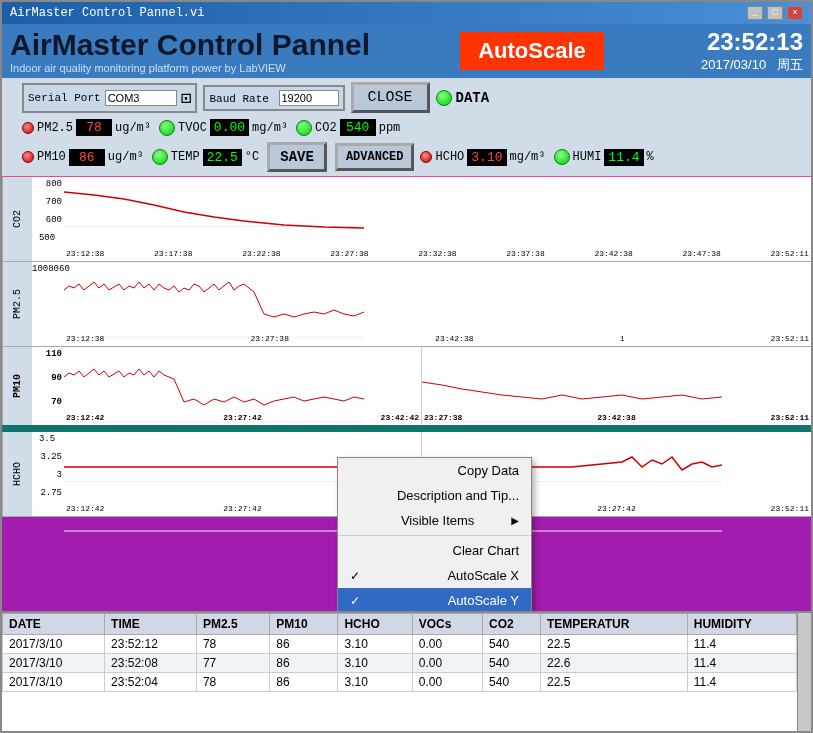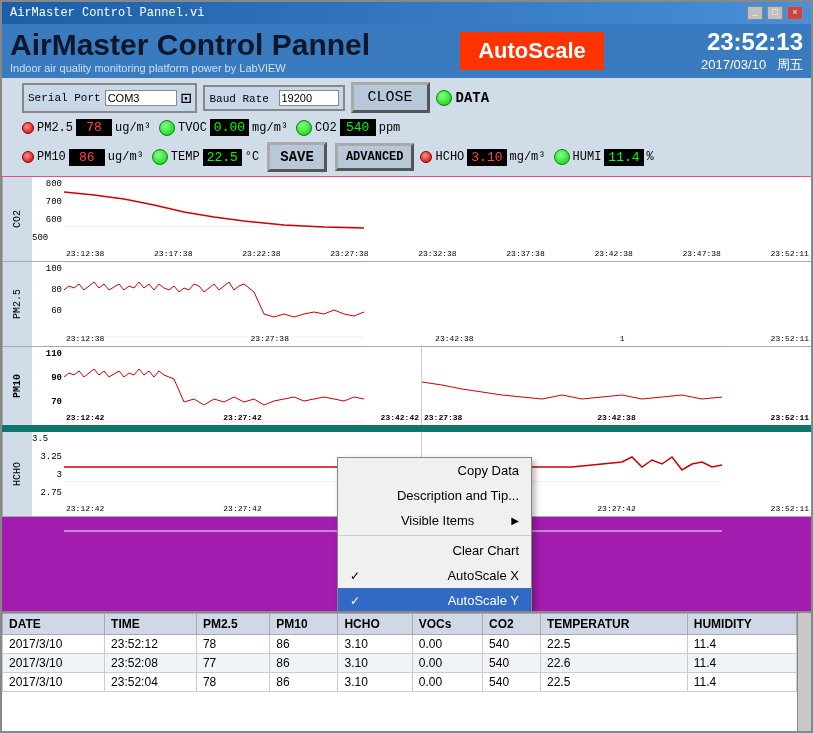--- a/index.html
+++ b/index.html
@@ -380,21 +380,21 @@
 
   <div class="charts-container">
 
     <div style="height:85px; display:flex; border-bottom:1px solid #aaa; position:relative;">
       <div style="width:30px; background:#d0dce8; display:flex; align-items:center; justify-content:center; border-right:1px solid #aaa; font-size:10px; writing-mode:vertical-rl; transform:rotate(180deg);">CO2</div>
       <div style="flex:1; background:white; position:relative;">
         <div style="position:absolute; left:0; top:0; bottom:16px; width:32px; display:flex; flex-direction:column; justify-content:space-between; padding:2px 2px 2px 0;">
           <span style="font-size:9px; text-align:right;">800</span>
           <span style="font-size:9px; text-align:right;">700</span>
           <span style="font-size:9px; text-align:right;">600</span>
-          <span style="font-size:9px; text-align:left;">500</span>
+          <span style="font-size:9px; text-align:center;">500</span>
         </div>
         <svg style="position:absolute; left:32px; top:0; right:0; bottom:16px;">
 
           <line x1="0" y1="0" x2="100%" y2="0" stroke="#eee" stroke-width="1"></line>
           <line x1="0" y1="33%" x2="100%" y2="33%" stroke="#eee" stroke-width="1"></line>
           <line x1="0" y1="66%" x2="100%" y2="66%" stroke="#eee" stroke-width="1"></line>
           <line x1="0" y1="99%" x2="100%" y2="99%" stroke="#eee" stroke-width="1"></line>
 
           <polyline fill="none" stroke="#cc0000" stroke-width="1.5" points="0,15 30,18 60,22 90,28 120,35 150,40 180,44 200,46 220,48 260,50 300,51 340,52 380,52 420,51 460,52 500,51 540,52 580,51 620,52 650,52 670,52"></polyline>
         </svg>
@@ -408,21 +408,21 @@
           <span>23:42:38</span>
           <span>23:47:38</span>
           <span>23:52:11</span>
         </div>
       </div>
     </div>
 
     <div style="height:85px; display:flex; border-bottom:1px solid #aaa; position:relative;">
       <div style="width:30px; background:#d0dce8; display:flex; align-items:center; justify-content:center; border-right:1px solid #aaa; font-size:10px; writing-mode:vertical-rl; transform:rotate(180deg);">PM2.5</div>
       <div style="flex:1; background:white; position:relative;">
-        <div style="position:absolute; left:0; top:0; bottom:28px; width:32px; display:flex; flex-direction:column; justify-content:space-between; padding:2px 2px 2px 0;">
+        <div style="position:absolute; left:0; top:0; bottom:28px; width:32px; display:flex; flex-direction:row; padding:2px 2px 2px 0;">
           <span style="font-size:9px; text-align:right;">100</span>
           <span style="font-size:9px; text-align:right;">80</span>
           <span style="font-size:9px; text-align:right;">60</span>
         </div>
         <svg style="position:absolute; left:32px; top:0; right:0; bottom:16px;">
           <line x1="0" y1="0" x2="100%" y2="0" stroke="#eee" stroke-width="1"></line>
           <line x1="0" y1="50%" x2="100%" y2="50%" stroke="#eee" stroke-width="1"></line>
           <line x1="0" y1="99%" x2="100%" y2="99%" stroke="#eee" stroke-width="1"></line>
 
           <polyline fill="none" stroke="#cc0000" stroke-width="1" points="0,28 5,24 10,26 15,22 20,28 25,24 30,20 35,26 40,22 45,28 50,25 55,22 60,28 65,24 70,26 75,20 80,26 85,22 90,28 95,22 100,26 105,28 110,24 115,30 120,26 125,28 130,22 135,24 140,30 145,26 150,22 155,28 160,24 165,20 170,28 175,24 180,22 190,30 200,52 210,55 220,52 230,55 240,52 250,50 260,52 270,48 280,52 290,54 300,50 310,52 320,50 330,52 340,48 350,52 360,50 370,52 380,48 390,52 400,50 410,48 420,52 430,50 440,52 450,48 460,52 470,50 480,52 490,50 500,50"></polyline>
@@ -472,21 +472,21 @@
           <span>23:52:11</span>
         </div>
       </div>
     </div>
 
     <div style="height:85px; display:flex; border-bottom:1px solid #aaa;">
       <div style="width:30px; background:#d0dce8; display:flex; align-items:center; justify-content:center; border-right:1px solid #aaa; font-size:10px; writing-mode:vertical-rl; transform:rotate(180deg);">HCHO</div>
 
       <div style="flex:1; background:white; position:relative; border-right:1px solid #ccc;">
         <div style="position:absolute; left:0; top:0; bottom:16px; width:32px; display:flex; flex-direction:column; justify-content:space-between; padding:2px 2px 2px 0;">
-          <span style="font-size:9px; text-align:left;">3.5</span>
+          <span style="font-size:9px; text-align:center;">3.5</span>
           <span style="font-size:9px; text-align:right;">3.25</span>
           <span style="font-size:9px; text-align:right;">3</span>
           <span style="font-size:9px; text-align:right;">2.75</span>
         </div>
         <svg style="position:absolute; left:32px; top:0; right:0; bottom:16px;">
           <line x1="0" y1="33%" x2="100%" y2="33%" stroke="#eee" stroke-width="1"></line>
           <line x1="0" y1="66%" x2="100%" y2="66%" stroke="#eee" stroke-width="1"></line>
           <polyline fill="none" stroke="#cc0000" stroke-width="1.5" points="0,35 50,35 100,35 150,35 200,35 250,35 300,35 340,35"></polyline>
         </svg>
         <div style="position:absolute; bottom:0; left:32px; right:0; height:16px; display:flex; justify-content:space-between; align-items:center; font-size:8px; padding:0 2px;">

